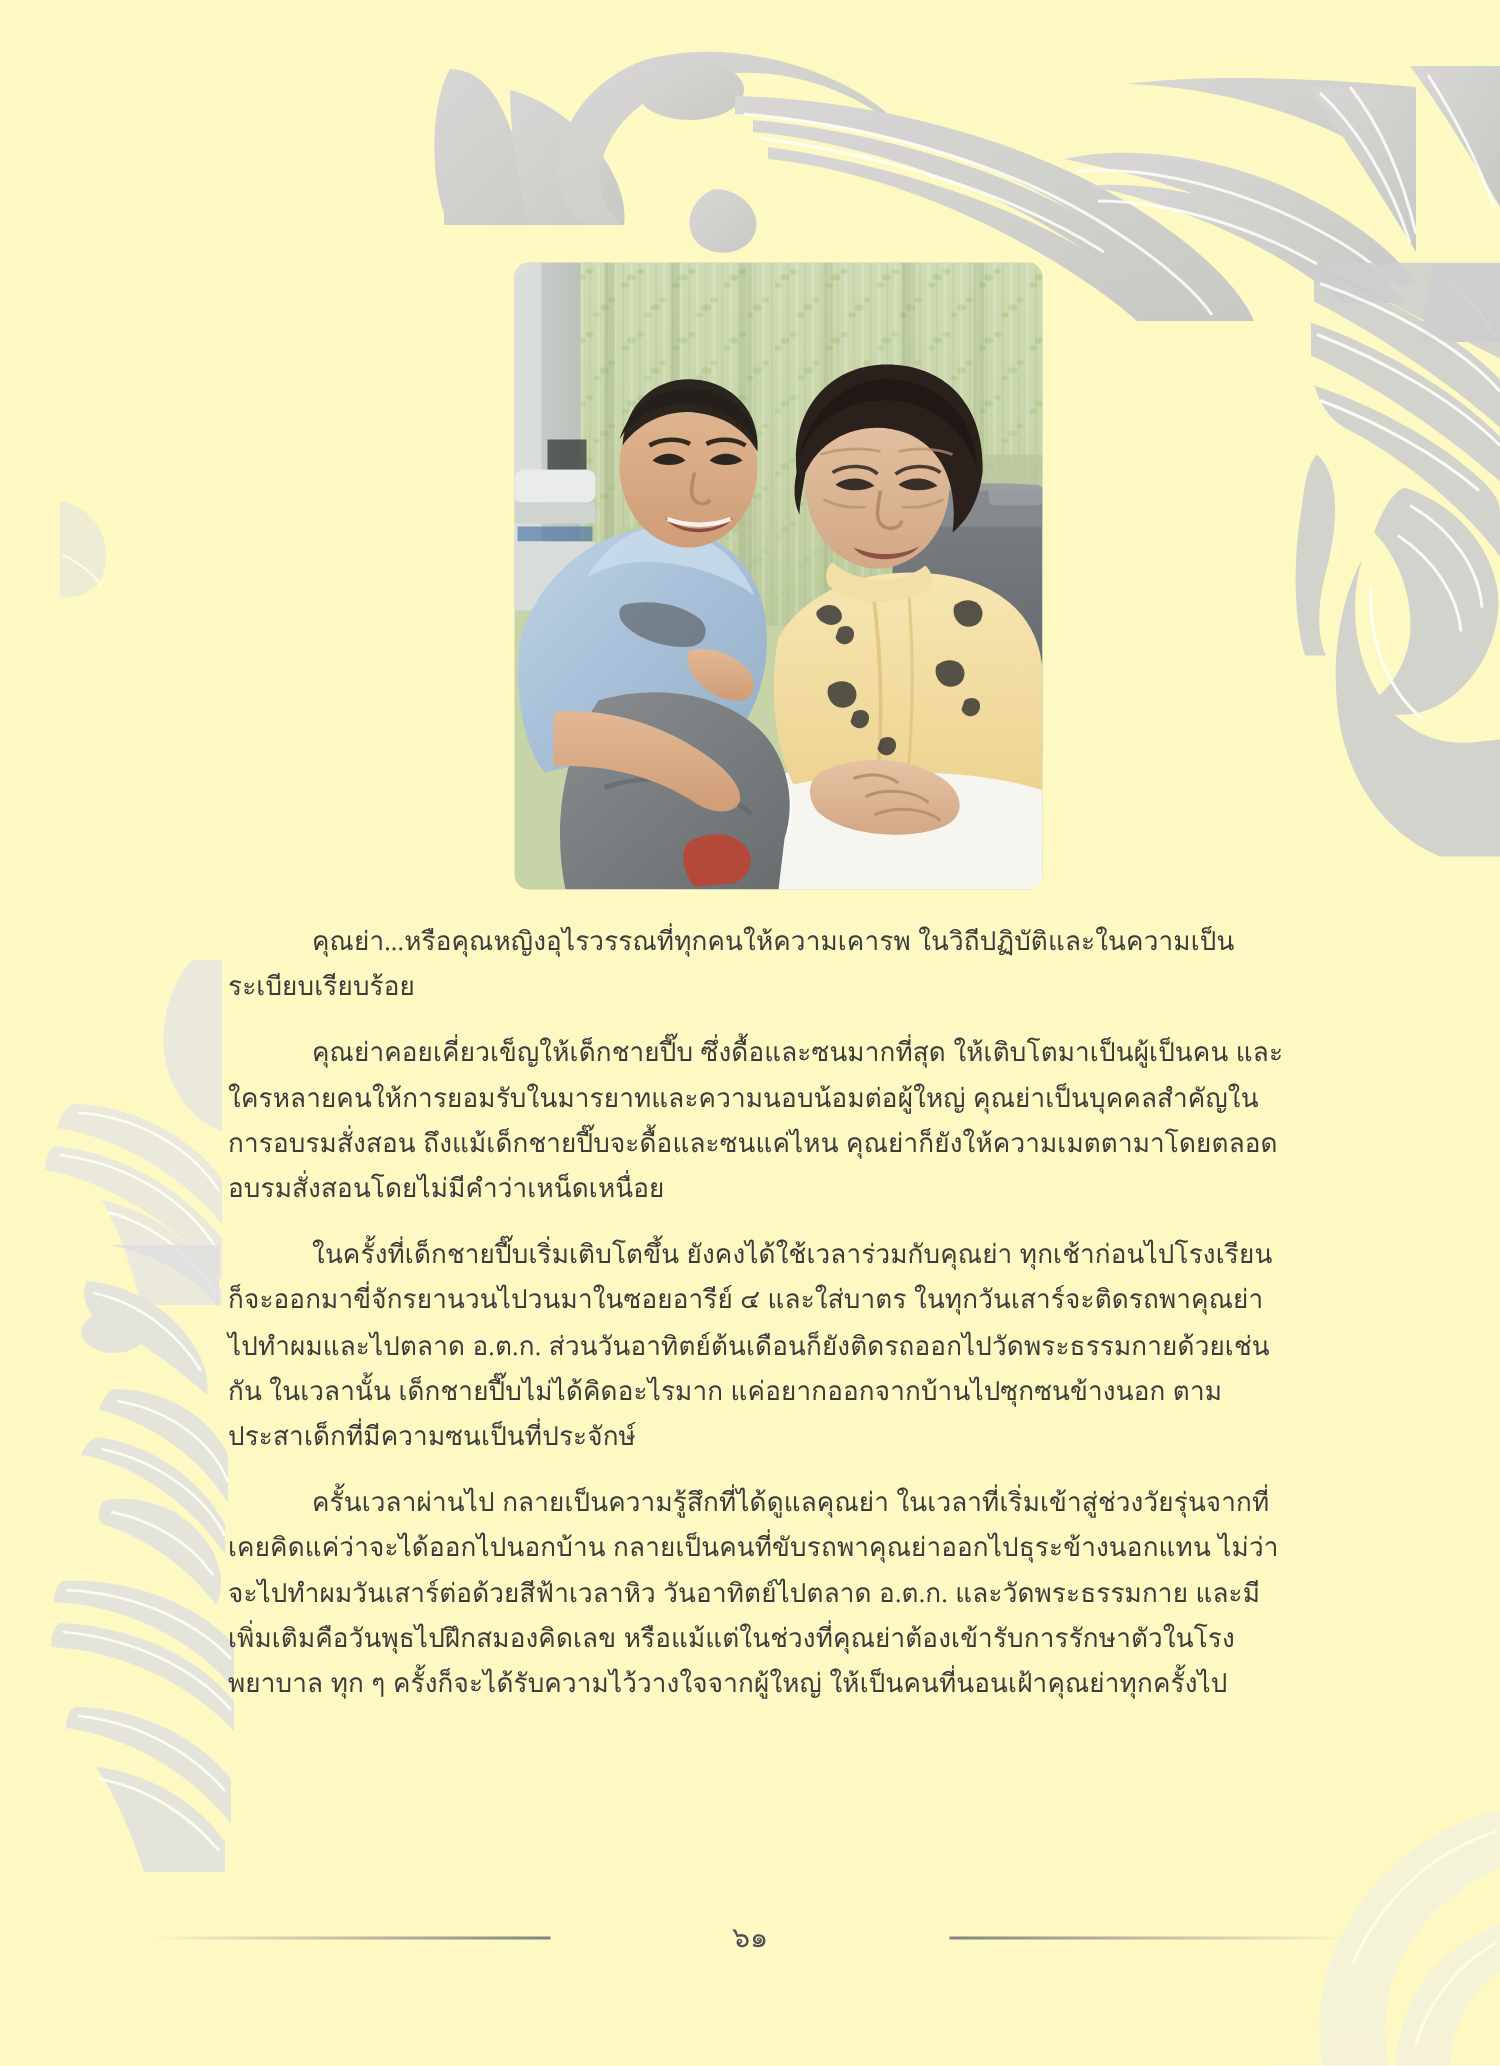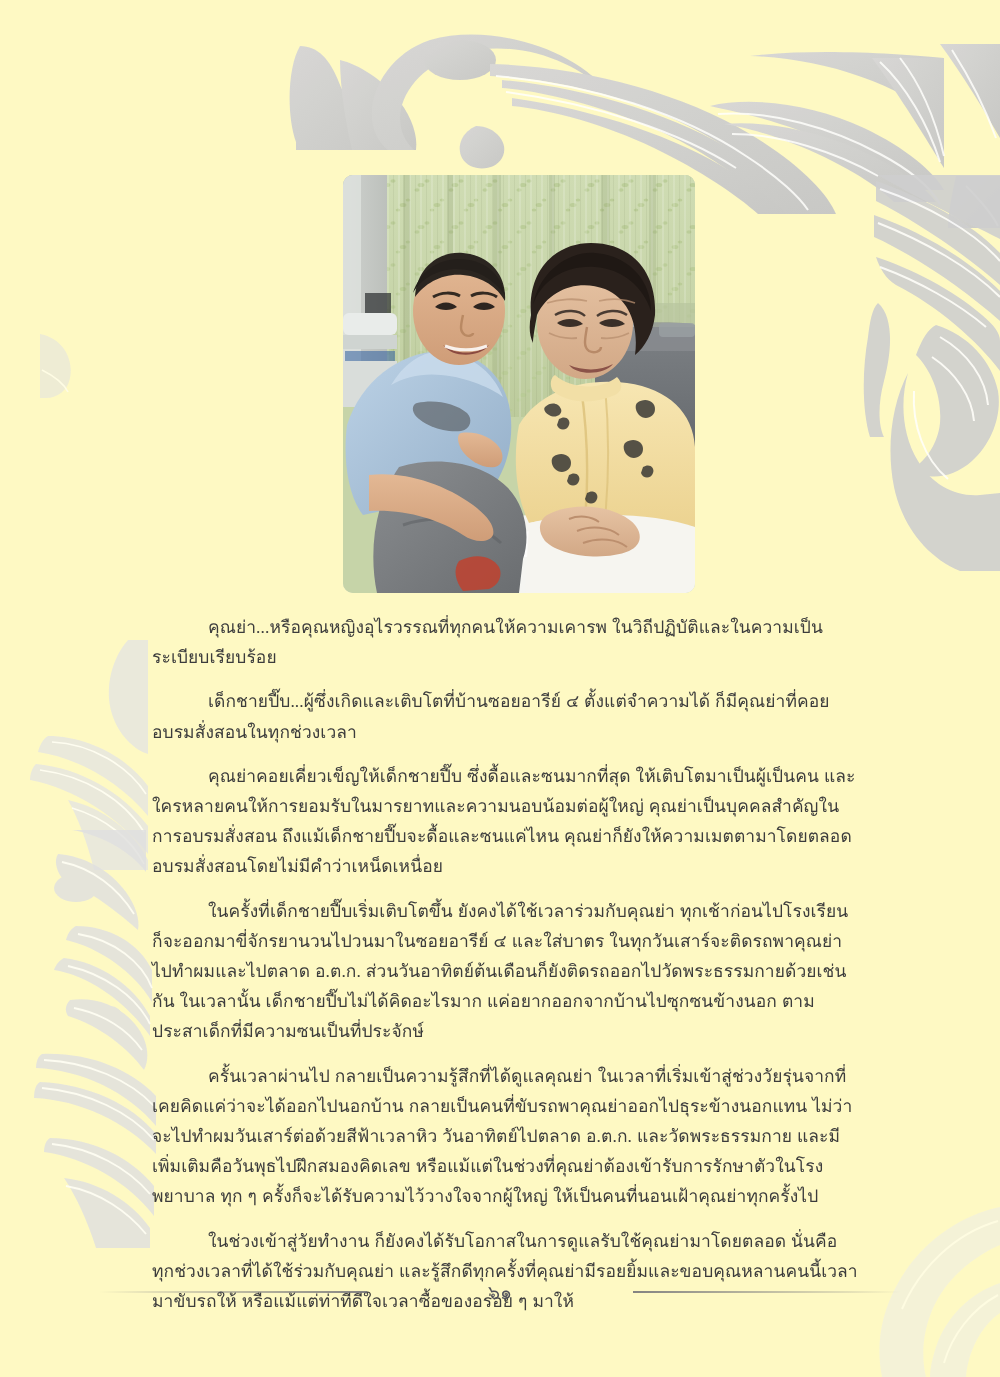--- a/index.html
+++ b/index.html
@@ -438,25 +438,23 @@
 
       <path d="M244 152 C 242 164, 240 172, 246 176 C 252 179, 258 176, 258 172" stroke="#b88a68" stroke-width="2.4" fill="none"></path>
       <path d="M226 190 C 240 196, 258 196, 270 189 C 262 200, 234 201, 226 190 Z" fill="#8b5248"></path>
 
       <path d="M212 200 C 228 214, 256 216, 274 202 C 280 208, 280 216, 272 220 C 250 230, 224 228, 210 216 C 206 210, 208 202, 212 200 Z" fill="#f2dfa6"></path>
     </svg>
   </div>
 
   <div class="content">
     <p class="para">คุณย่า...หรือคุณหญิงอุไรวรรณที่ทุกคนให้ความเคารพ  ในวิถีปฏิบัติและในความเป็นระเบียบเรียบร้อย</p>
-    <p class="para">เด็กชายปี๊บ...ผู้ซึ่งเกิดและเติบโตที่บ้านซอยอารีย์ ๔ ตั้งแต่จำความได้ ก็มีคุณย่าที่คอยอบรมสั่งสอนในทุกช่วงเวลา</p>
     <p class="para">คุณย่าคอยเคี่ยวเข็ญให้เด็กชายปี๊บ  ซึ่งดื้อและซนมากที่สุด ให้เติบโตมาเป็นผู้เป็นคน  และใครหลายคนให้การยอมรับในมารยาทและความนอบน้อมต่อผู้ใหญ่ คุณย่าเป็นบุคคลสำคัญในการอบรมสั่งสอน ถึงแม้เด็กชายปี๊บจะดื้อและซนแค่ไหน  คุณย่าก็ยังให้ความเมตตามาโดยตลอด  อบรมสั่งสอนโดยไม่มีคำว่าเหน็ดเหนื่อย</p>
     <p class="para">ในครั้งที่เด็กชายปี๊บเริ่มเติบโตขึ้น ยังคงได้ใช้เวลาร่วมกับคุณย่า ทุกเช้าก่อนไปโรงเรียน ก็จะออกมาขี่จักรยานวนไปวนมาในซอยอารีย์ ๔ และใส่บาตร ในทุกวันเสาร์จะติดรถพาคุณย่าไปทำผมและไปตลาด อ.ต.ก. ส่วนวันอาทิตย์ต้นเดือนก็ยังติดรถออกไปวัดพระธรรมกายด้วยเช่นกัน  ในเวลานั้น  เด็กชายปี๊บไม่ได้คิดอะไรมาก  แค่อยากออกจากบ้านไปซุกซนข้างนอก ตามประสาเด็กที่มีความซนเป็นที่ประจักษ์</p>
     <p class="para">ครั้นเวลาผ่านไป กลายเป็นความรู้สึกที่ได้ดูแลคุณย่า ในเวลาที่เริ่มเข้าสู่ช่วงวัยรุ่นจากที่เคยคิดแค่ว่าจะได้ออกไปนอกบ้าน  กลายเป็นคนที่ขับรถพาคุณย่าออกไปธุระข้างนอกแทน  ไม่ว่าจะไปทำผมวันเสาร์ต่อด้วยสีฟ้าเวลาหิว วันอาทิตย์ไปตลาด อ.ต.ก. และวัดพระธรรมกาย  และมีเพิ่มเติมคือวันพุธไปฝึกสมองคิดเลข หรือแม้แต่ในช่วงที่คุณย่าต้องเข้ารับการรักษาตัวในโรงพยาบาล ทุก ๆ ครั้งก็จะได้รับความไว้วางใจจากผู้ใหญ่ ให้เป็นคนที่นอนเฝ้าคุณย่าทุกครั้งไป</p>
-    <p class="para">ในช่วงเข้าสู่วัยทำงาน ก็ยังคงได้รับโอกาสในการดูแลรับใช้คุณย่ามาโดยตลอด นั่นคือทุกช่วงเวลาที่ได้ใช้ร่วมกับคุณย่า และรู้สึกดีทุกครั้งที่คุณย่ามีรอยยิ้มและขอบคุณหลานคนนี้เวลามาขับรถให้ หรือแม้แต่ท่าทีดีใจเวลาซื้อของอร่อย ๆ มาให้</p>
   </div>
 
   <div class="footer">
     <hr class="rule rule-left">
     <span class="page-number">๖๑</span>
     <hr class="rule rule-right">
   </div>
 
 </div>
 

